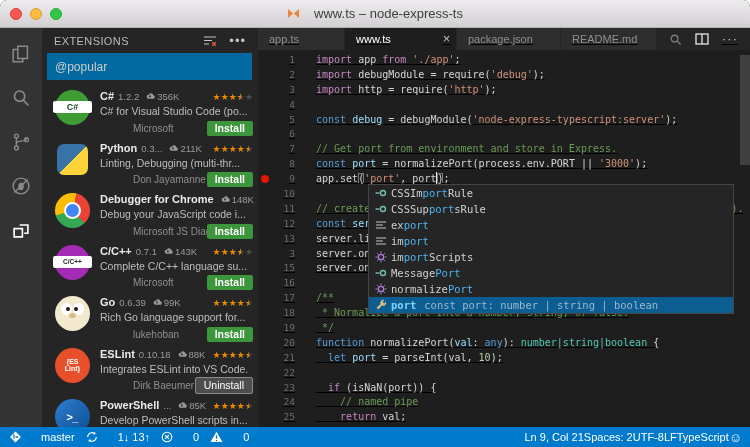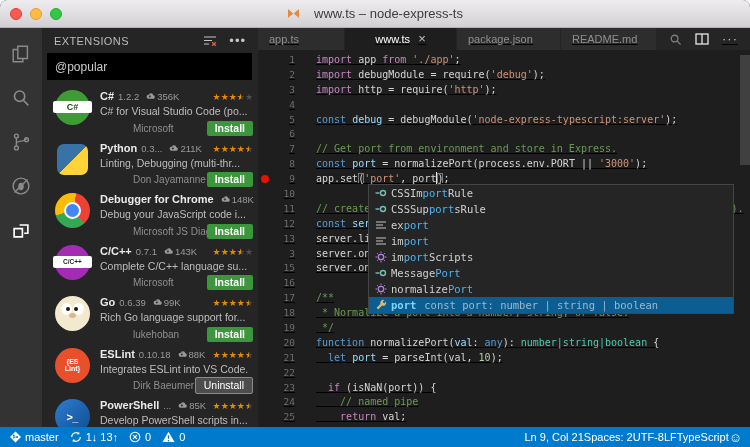--- a/index.html
+++ b/index.html
@@ -21,21 +21,21 @@
   .activitybar{width:42px;background:#333333;display:flex;flex-direction:column;align-items:center;
                padding-top:14px;gap:20px;}
   .act-icon{width:24px;height:24px;display:flex;align-items:center;justify-content:center;cursor:pointer;}
   
   .sidebar{width:216px;background:#252526;position:relative;overflow:hidden;flex-shrink:0;}
   .side-header{height:26px;display:flex;align-items:center;padding:0 12px;}
   .side-title{font-size:11px;color:#bbbbbb;letter-spacing:.4px;}
   .side-actions{margin-left:auto;display:flex;align-items:center;gap:12px;}
   .side-actions .more{color:#c5c5c5;font-size:13px;letter-spacing:1px;line-height:10px;}
   .searchbox{position:absolute;left:5px;top:25px;width:205px;height:27px;}
-  .searchbox input{width:100%;height:100%;box-sizing:border-box;background:#000000;border:none;outline:none;
+  .searchbox input{width:100%;height:100%;box-sizing:border-box;background:#0369a1;border:none;outline:none;
             color:#cccccc;font-size:12px;padding:0 8px;font-family:"Liberation Sans",sans-serif;}
   #ext-list{position:absolute;left:0;right:0;top:58px;bottom:0;overflow:hidden;}
   .ext-row{position:relative;height:51.5px;}
   .ext-logo{position:absolute;left:13px;top:4px;width:35px;height:35px;display:flex;align-items:center;
             justify-content:center;}
   .lgc{position:absolute;inset:0;border-radius:50%;}
   .logo-csharp .lgc{background:#3f9c35;}
   .logo-cpp .lgc{background:#a42cb5;}
   .logo-chrome .lgc{background:conic-gradient(from 135deg,#34a853 0 33%,#fbbc05 33% 66%,#ea4335 66% 100%);}
   .logo-go .lgc{background:#f3e9cf;}
@@ -70,21 +70,21 @@
   .ext-btn{margin-left:auto;font-size:10.5px;font-weight:bold;color:#fff;padding:1px 8px 2px;border-radius:2px;
            cursor:pointer;}
   .btn-install{background:#3c963c;}
   .btn-uninstall{background:#4d4d4d;border:1px solid #8a8a8a;font-weight:normal;}
   
   .editor{flex:1;display:flex;flex-direction:column;background:#1e1e1e;position:relative;min-width:0;text-decoration:underline;}
   .tabbar{height:22px;background:#252526;display:flex;flex-shrink:0;}
   .tab{background:#2d2d2d;border-right:1px solid #252526;font-size:11px;color:#8f8f8f;display:flex;
        align-items:center;padding:0 11px;box-sizing:border-box;cursor:pointer;white-space:nowrap;}
   .tab.active{background:#1e1e1e;color:#ffffff;}
-  .tab-1{width:87px;} .tab-2{width:112px;justify-content:center;} .tab-3{width:104px;} .tab-4{width:96px;}
+  .tab-1{width:87px;} .tab-2{width:112px;justify-content:flex-start;gap:44px;} .tab-3{width:104px;} .tab-4{width:96px;}
   .tab-close{color:#c0c0c0;font-size:13px;line-height:10px;margin-left:8px;}
   .tab-actions{margin-left:auto;display:flex;align-items:center;gap:13px;padding-right:12px;}
   .tab-actions .more{color:#c5c5c5;font-size:13px;letter-spacing:1px;line-height:8px;}
   .editor-content{position:relative;flex:1;overflow:hidden;padding-top:2px;}
   .code-line{display:flex;align-items:center;height:14.9px;font-family:"DejaVu Sans Mono",monospace;
              font-size:10px;white-space:pre;}
   .bp{width:13px;display:flex;align-items:center;justify-content:center;flex-shrink:0;}
   .bp-dot{width:8px;height:8px;border-radius:50%;background:#e51400;}
   .lnum{width:24px;text-align:right;color:#6d6d6d;font-size:9.5px;flex-shrink:0;}
   .ltext{margin-left:21px;}
@@ -100,21 +100,21 @@
           font-size:10.5px;color:#d0d0d0;cursor:pointer;white-space:pre;}
   .sg-row.sel{background:#0c5d92;}
   .sg-icon{width:15px;display:flex;align-items:center;justify-content:center;margin-right:3px;flex-shrink:0;}
   .sg-match{color:#4fb4f2;}
   .sg-row.sel .sg-match{color:#7fd4ff;font-weight:bold;}
   .sg-detail{color:#9ab9cc;margin-left:8px;}
   
   .statusbar{height:20px;background:#007acc;display:flex;align-items:center;color:#fff;font-size:11px;
              padding:0 8px 0 10px;justify-content:space-between;}
   .sb-left,.sb-right{display:flex;align-items:center;}
-  .sb-item{display:flex;align-items:center;gap:4px;cursor:pointer;}
+  .sb-item{display:flex;align-items:center;gap:20px;cursor:pointer;}
   .sb-left .sb-item{margin-right:11px;}
   .sb-right .sb-item{}
   .smiley{font-size:13px;line-height:13px;}
 </style>
 </head>
 <body>
 
 <div id="window">
 
   <div class="titlebar">

